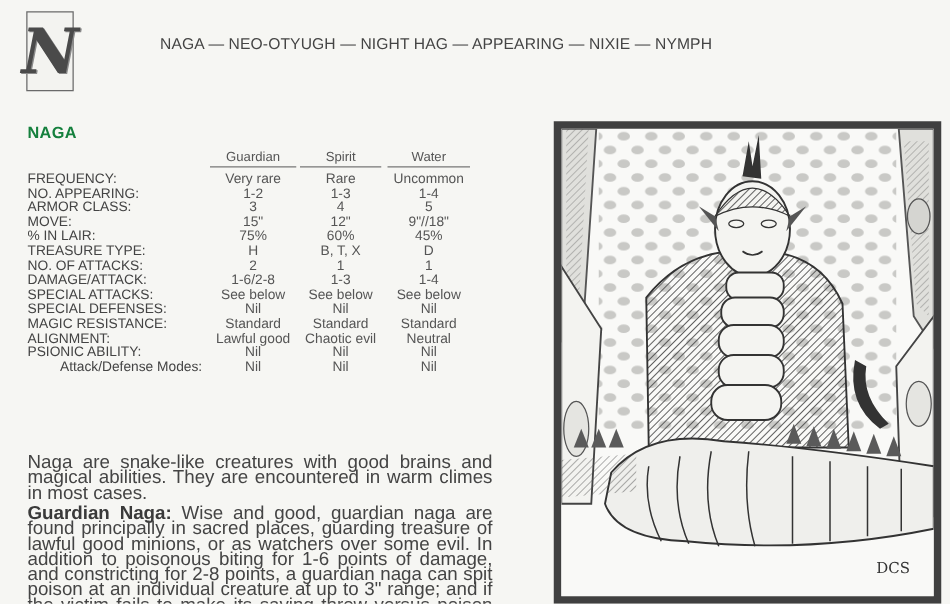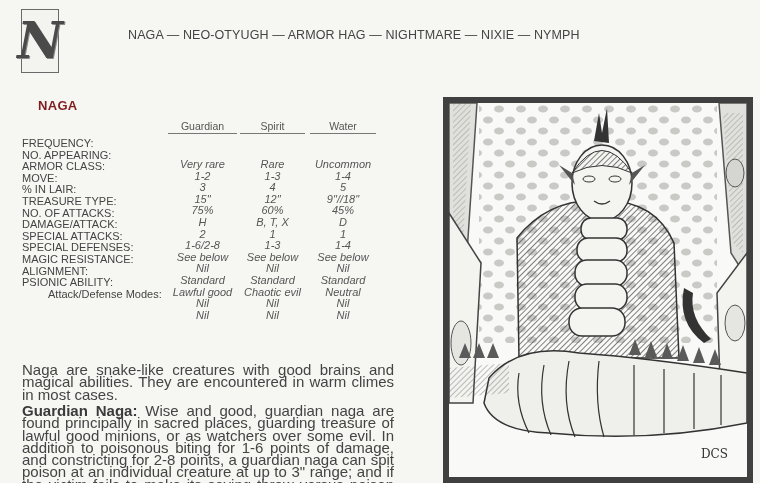--- a/index.html
+++ b/index.html
@@ -17,37 +17,37 @@
   .logo-box span {
     font-family: "DejaVu Serif", serif; font-size: 50px; color: #4a4a4a;
     font-style: italic; font-weight: bold; line-height: 1;
     text-shadow: 1px 1px 0 #8a8a8a;
   }
   .header-nav {
     position: absolute; left: 128px; top: 28px;
     font-size: 12.5px; letter-spacing: 0.1px; color: #444;
   }
   .section-title {
-    position: absolute; left: 38px; top: 98px;
-    font-size: 13px; font-weight: bold; color: #7f1d1d; letter-spacing: 0.3px;
+    position: absolute; left: 22px; top: 98px;
+    font-size: 13px; font-weight: bold; color: #15803d; letter-spacing: 0.3px;
   }
   .stats { position: absolute; left: 22px; top: 120px; width: 360px; }
   .stats-head { position: relative; height: 15px; }
   .col-head {
     position: absolute; top: 0; font-size: 10.5px; color: #555;
     text-align: center; border-bottom: 1px solid #777; padding-bottom: 1px;
   }
   .col-g { left: 146px; width: 69px; }
   .col-s { left: 218px; width: 65px; }
   .col-w { left: 288px; width: 66px; }
   .row { position: relative; height: 11.6px; font-size: 11px; line-height: 11.6px; }
   .row .label { position: absolute; left: 0; color: #444; white-space: nowrap; }
   .row .label.indent { left: 26px; }
   .row .val {
-    position: absolute; text-align: center; font-style: italic; color: #555; white-space: nowrap; margin-top: 21px;
+    position: absolute; text-align: center; color: #555; white-space: nowrap;
   }
   .row .v-g { left: 146px; width: 69px; }
   .row .v-s { left: 218px; width: 65px; }
   .row .v-w { left: 288px; width: 66px; }
   .stats-body { margin-top: 3px; }
 
   .para {
     position: absolute; left: 22px; width: 372px;
     font-size: 15px; line-height: 12.3px; color: #444; text-align: justify;
   }
@@ -61,21 +61,21 @@
   }
   .illustration svg { display: block; }
 </style>
 </head>
 <body>
 
 <div class="logo-box">
   <span>N</span>
 </div>
 
-<div class="header-nav">NAGA — NEO-OTYUGH — ARMOR HAG — NIGHTMARE — NIXIE — NYMPH</div>
+<div class="header-nav">NAGA — NEO-OTYUGH — NIGHT HAG — APPEARING — NIXIE — NYMPH</div>
 
 <div class="section-title">NAGA</div>
 
 <div class="stats">
   <div class="stats-head">
     <div class="col-head col-g">Guardian</div>
     <div class="col-head col-s">Spirit</div>
     <div class="col-head col-w">Water</div>
   </div>
   <div class="stats-body" id="stats-body">

